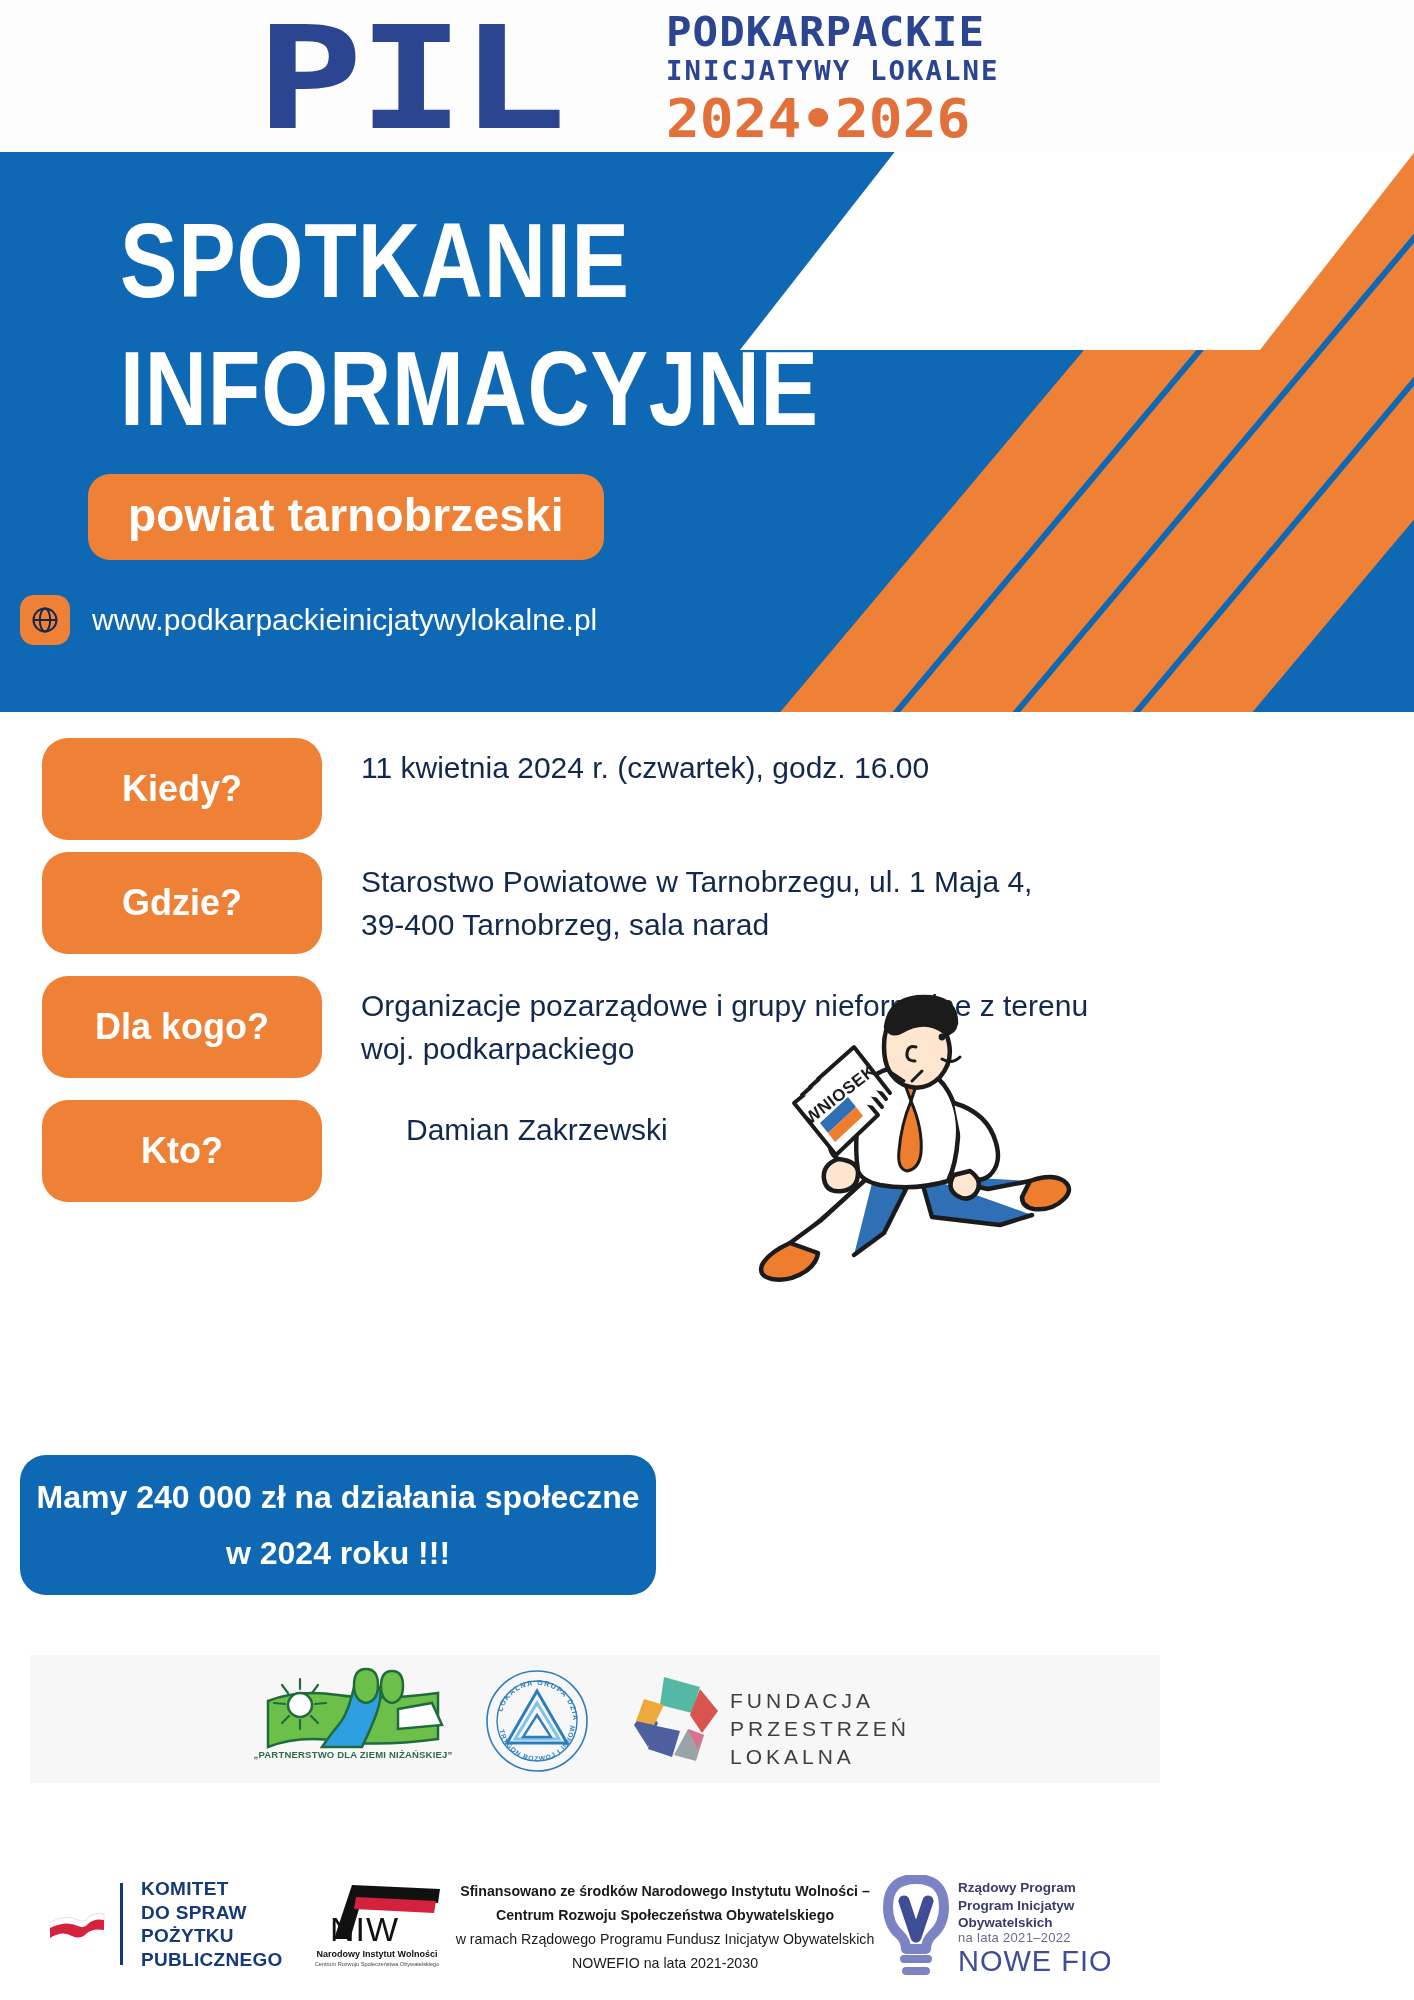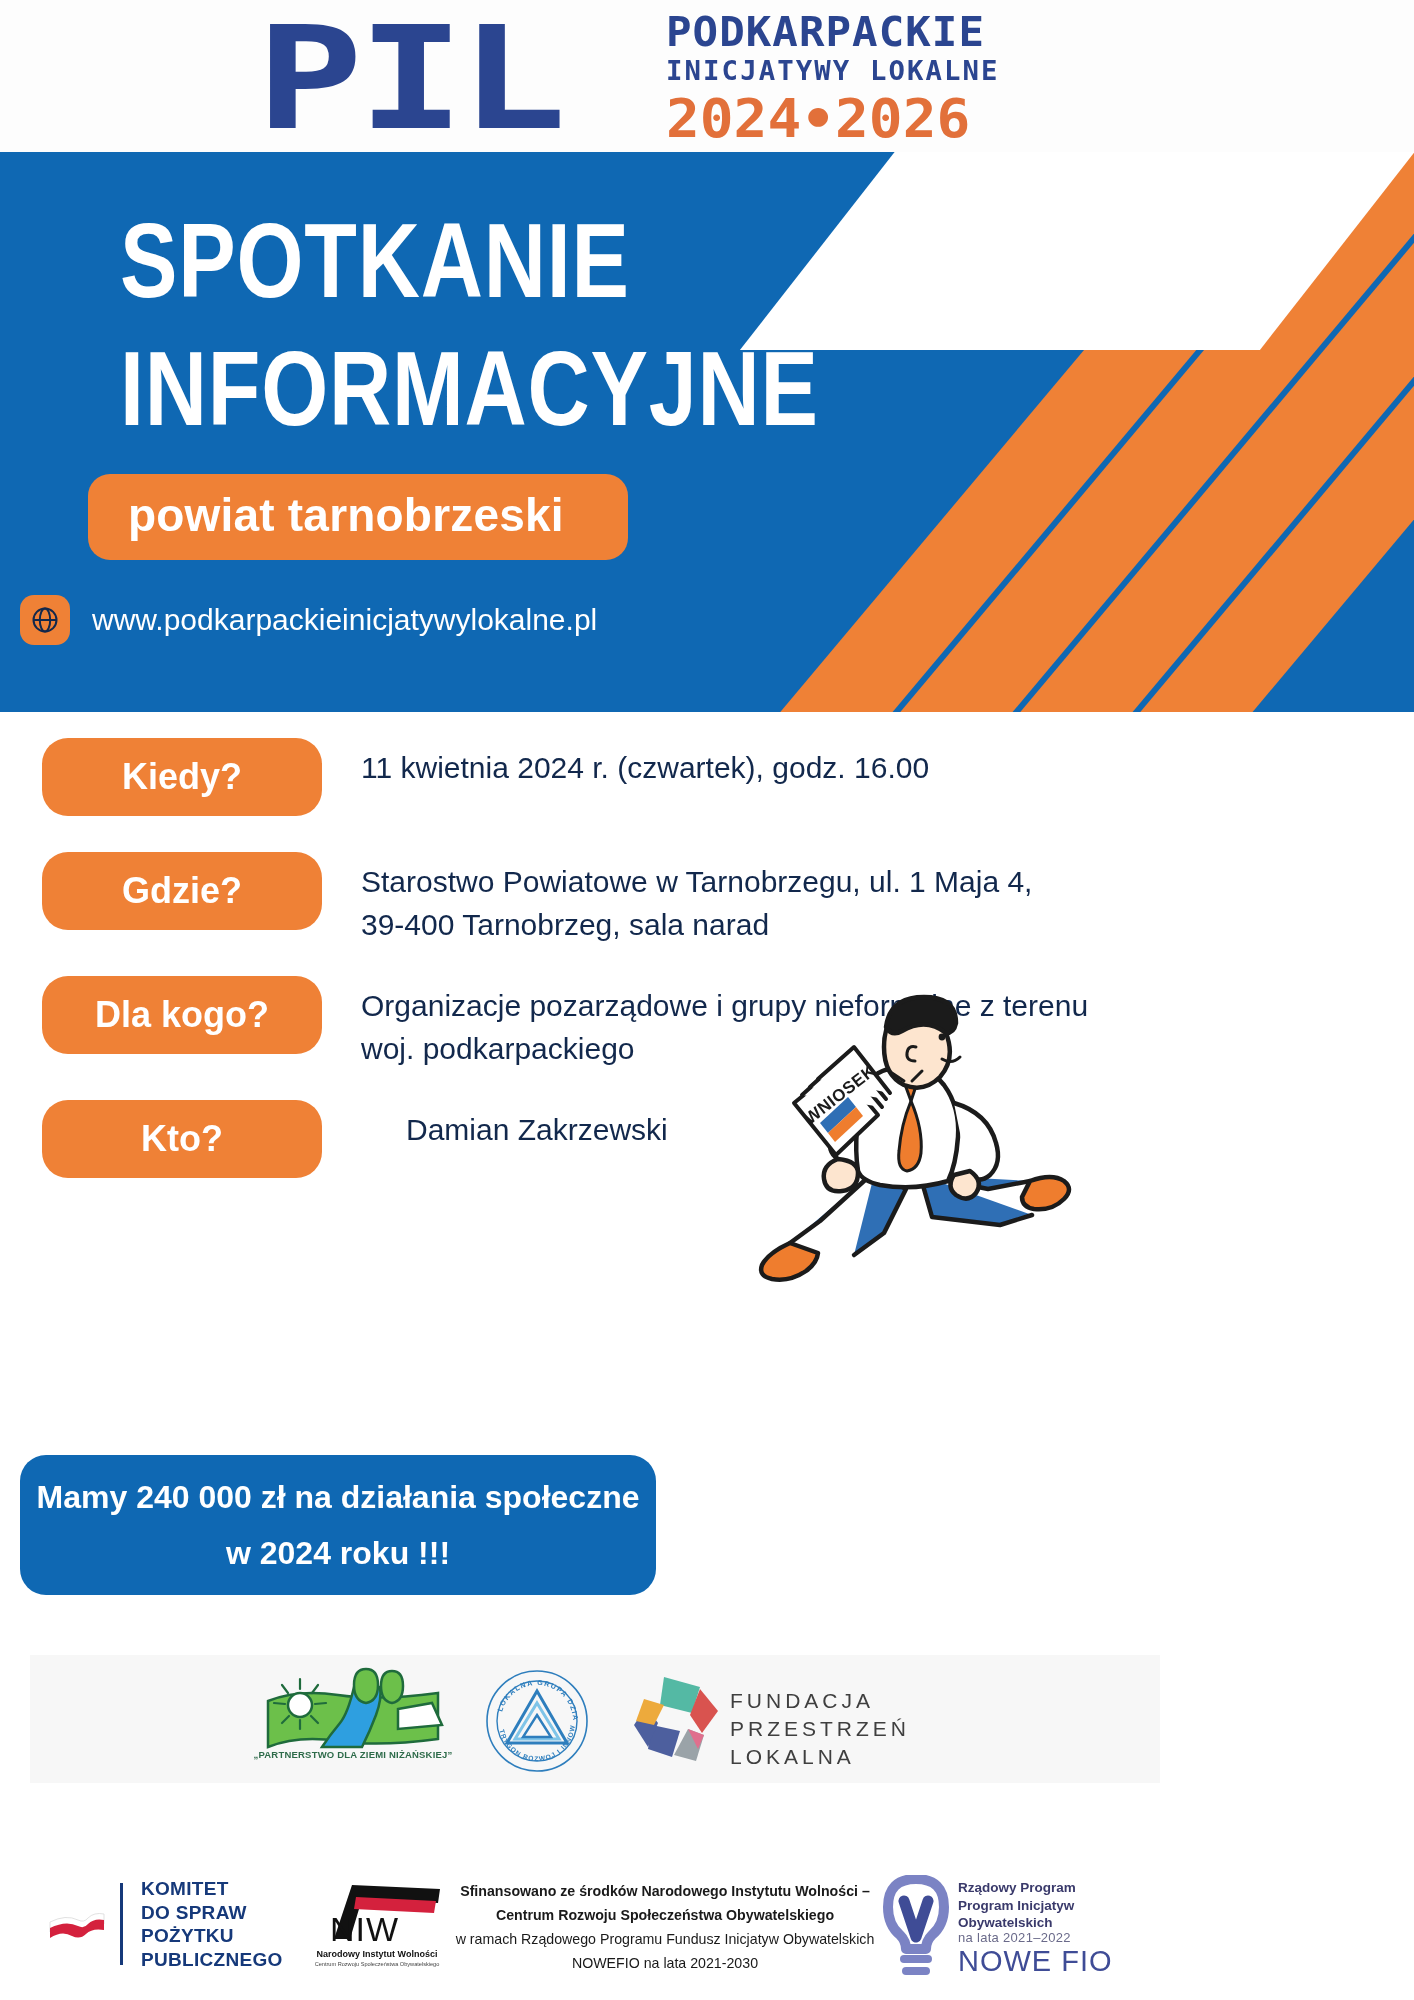--- a/index.html
+++ b/index.html
@@ -64,42 +64,42 @@
     font-size:105px;line-height:128px;
     letter-spacing:1px;
     transform:scaleX(0.82);transform-origin:left top;
   }
   .hero-title div{white-space:nowrap;}
 
   .pill-county{
     position:absolute;left:88px;top:322px;
     background:#ef8136;color:#ffffff;
     border-radius:22px;
-    padding:14px 64px 18px 40px;
+    padding:14px 40px 18px 40px;
     font-size:46px;font-weight:bold;
     letter-spacing:0.2px;
     box-shadow:none;
   }
 
   .url-row{position:absolute;left:20px;top:443px;display:flex;align-items:center;gap:22px;}
   .globe-box{
     width:50px;height:50px;border-radius:14px;background:#ef8136;
     display:flex;align-items:center;justify-content:center;
   }
   .url-text{color:#ffffff;font-size:30px;letter-spacing:0px;}
 
   
   .info{position:absolute;left:0;top:712px;width:1414px;height:620px;}
   .info-row{position:absolute;left:42px;display:flex;align-items:flex-start;}
   .q-pill{
     width:280px;min-height:62px;
     background:#ef8136;border-radius:26px;
     color:#ffffff;font-size:36px;font-weight:bold;
     display:flex;align-items:center;justify-content:center;
-    padding:8px 0;
+    padding:20px 0;
     flex:0 0 auto;
   }
   .ans{
     margin-left:39px;
     color:#12284c;font-size:30px;line-height:43px;
     padding-top:8px;max-width:690px;
   }
   .ans .l{display:block;white-space:nowrap;}
   .r1{top:26px;}
   .r2{top:140px;}

